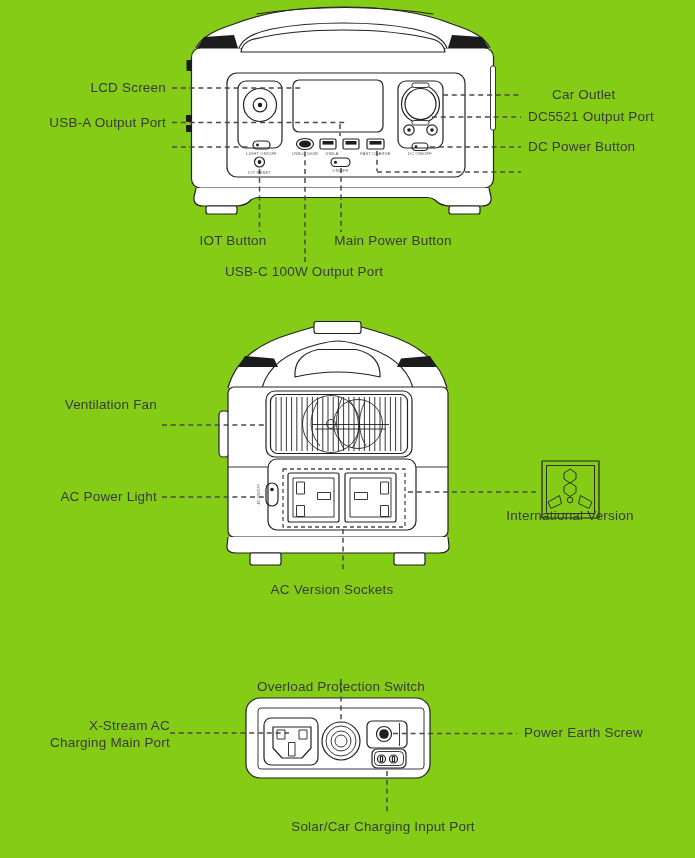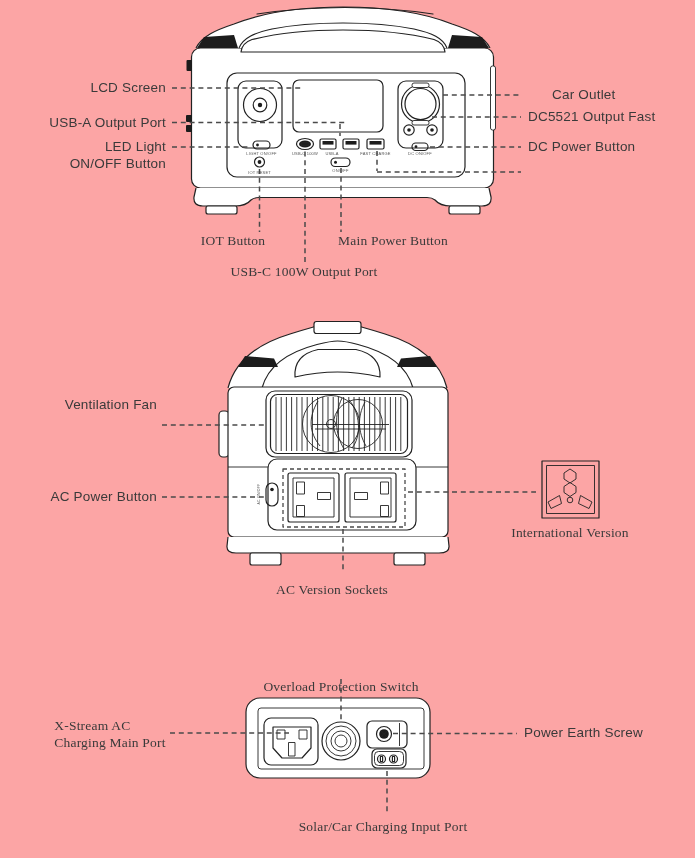--- a/index.html
+++ b/index.html
@@ -1,36 +1,36 @@
 <!DOCTYPE html>
 <html><head>
 <meta charset="utf-8">
 <style>
   html,body{margin:0;padding:0;background:#ffffff;}
   .canvas{
-    position:relative;width:695px;height:858px;background:#fca5a5;overflow:hidden;
+    position:relative;width:695px;height:858px;background:#84cc16;overflow:hidden;
     font-family:"Liberation Sans","DejaVu Sans",sans-serif;
   }
   svg.art{position:absolute;left:0;top:0;}
   svg.art *{vector-effect:non-scaling-stroke;}
   svg.art path,svg.art rect,svg.art circle,svg.art ellipse,svg.art polygon,svg.art line{
     fill:none;stroke:#222222;stroke-width:1.2;stroke-linejoin:round;
   }
   svg.art .dark{fill:#1c1c1c;stroke:none;}
   svg.art .wfill{fill:#ffffff;}
   svg.art .thin{stroke-width:0.9;}
   svg.art g.leader path{stroke:#4a4a4a;stroke-width:1.5;stroke-dasharray:5 3.8;fill:none;}
   svg.art .dashbox{stroke:#4a4a4a;stroke-width:1.3;stroke-dasharray:4 3;}
   .lbl{
     position:absolute;font-size:13.5px;line-height:16.5px;color:#3a3a3a;
     white-space:nowrap;letter-spacing:0.2px;
   }
   .lbl.r{text-align:right;transform:translateY(-50%);}
   .lbl.l{transform:translateY(-50%);}
-  .lbl.c{text-align:left;transform:translate(-50%,-50%);font-family:Liberation Serif, serif;}
+  .lbl.c{text-align:right;transform:translate(-50%,-50%);}
   .cap{
     position:absolute;font-size:4px;line-height:4px;color:#555;letter-spacing:0.2px;
     white-space:nowrap;transform:translate(-50%,-50%);
   }
   .cap.rot{transform:translate(-50%,-50%) rotate(-90deg);font-size:3.5px;}
 </style>
 </head>
 <body>
 
 <div class="canvas">
@@ -213,34 +213,30 @@
   <g class="leader">
     <path d="M341,679 V720"></path>
     <path d="M170,733 H289"></path>
     <path d="M393,733.5 H517"></path>
     <path d="M387,771 V812"></path>
   </g>
 </svg>
 
 <div class="lbl r" style="right:529px;top:88px">LCD Screen</div>
 <div class="lbl r" style="right:529px;top:123px">USB-A Output Port</div>
-<div class="lbl r" style="right:529px;top:155px">
-  <div>LED Light</div>
-  <div>ON/OFF Button</div>
-</div>
 <div class="lbl l" style="left:552px;top:95px">Car Outlet</div>
-<div class="lbl l" style="left:528px;top:117px">DC5521 Output Fast</div>
+<div class="lbl l" style="left:528px;top:117px">DC5521 Output Port</div>
 <div class="lbl l" style="left:528px;top:147px">DC Power Button</div>
 <div class="lbl c" style="left:233px;top:241px">IOT Button</div>
 <div class="lbl c" style="left:393px;top:241px">Main Power Button</div>
 <div class="lbl c" style="left:304px;top:272px">USB-C 100W Output Port</div>
 
 <div class="lbl r" style="right:538px;top:405px">Ventilation Fan</div>
-<div class="lbl r" style="right:538px;top:497px">AC Power Button</div>
-<div class="lbl c" style="left:570px;top:533px">International Version</div>
+<div class="lbl r" style="right:538px;top:497px">AC Power Light</div>
+<div class="lbl c" style="left:570px;top:516px">International Version</div>
 <div class="lbl c" style="left:332px;top:590px">AC Version Sockets</div>
 
 <div class="lbl c" style="left:341px;top:687px">Overload Protection Switch</div>
 <div class="lbl c" style="left:110px;top:734px">
   <div>X-Stream AC</div>
   <div>Charging Main Port</div>
 </div>
 <div class="lbl l" style="left:524px;top:733px">Power Earth Screw</div>
 <div class="lbl c" style="left:383px;top:827px">Solar/Car Charging Input Port</div>
 

